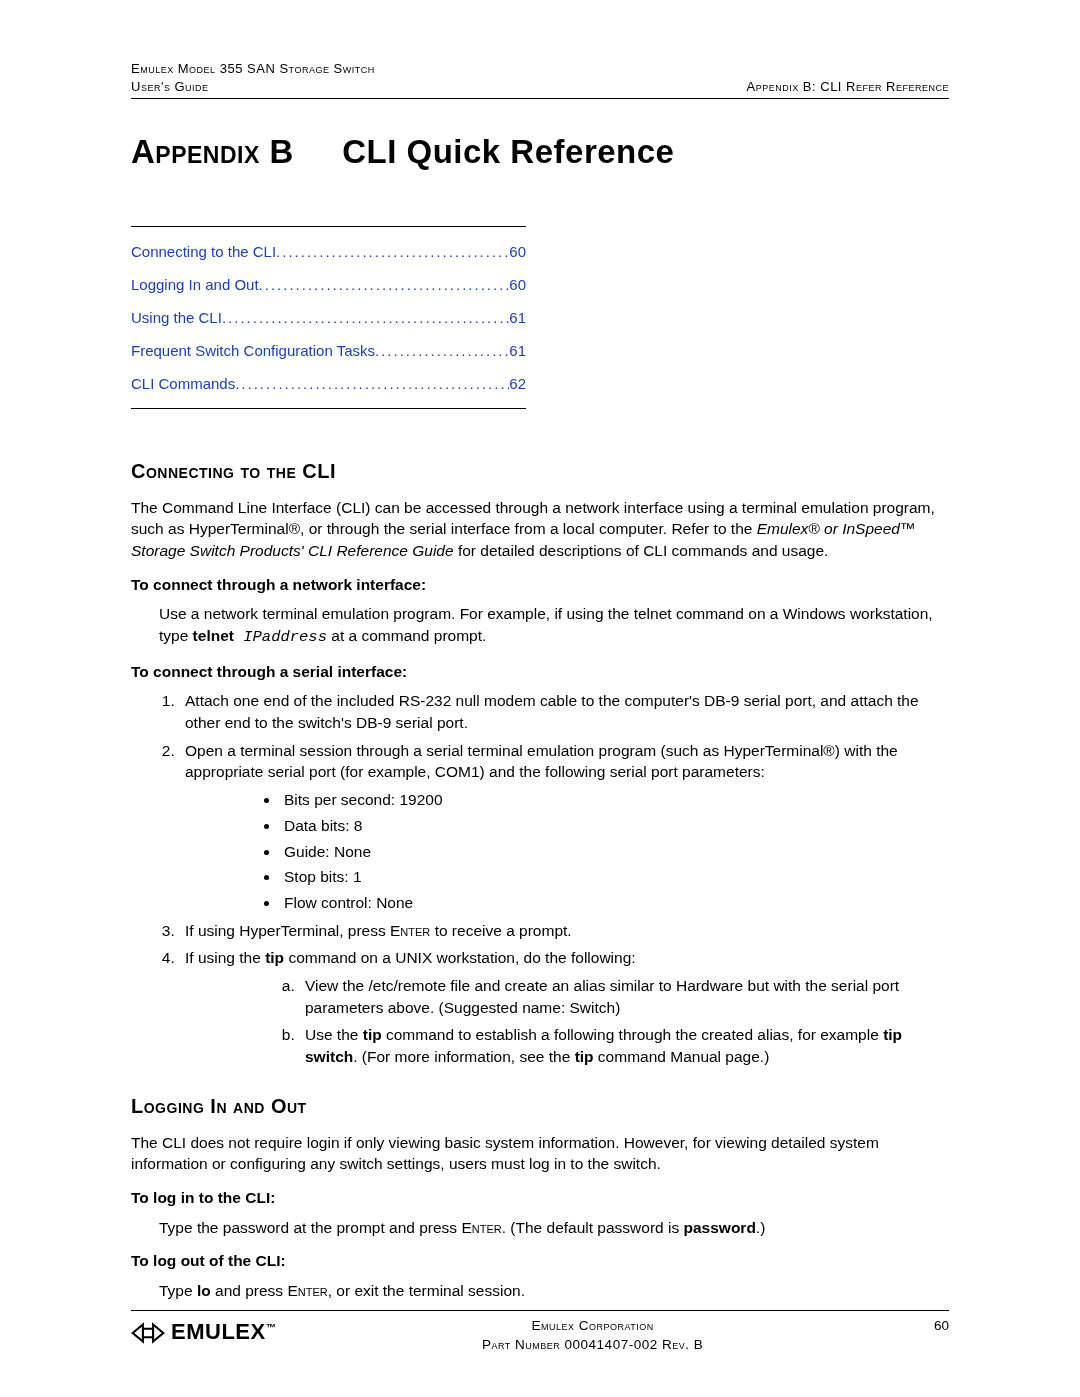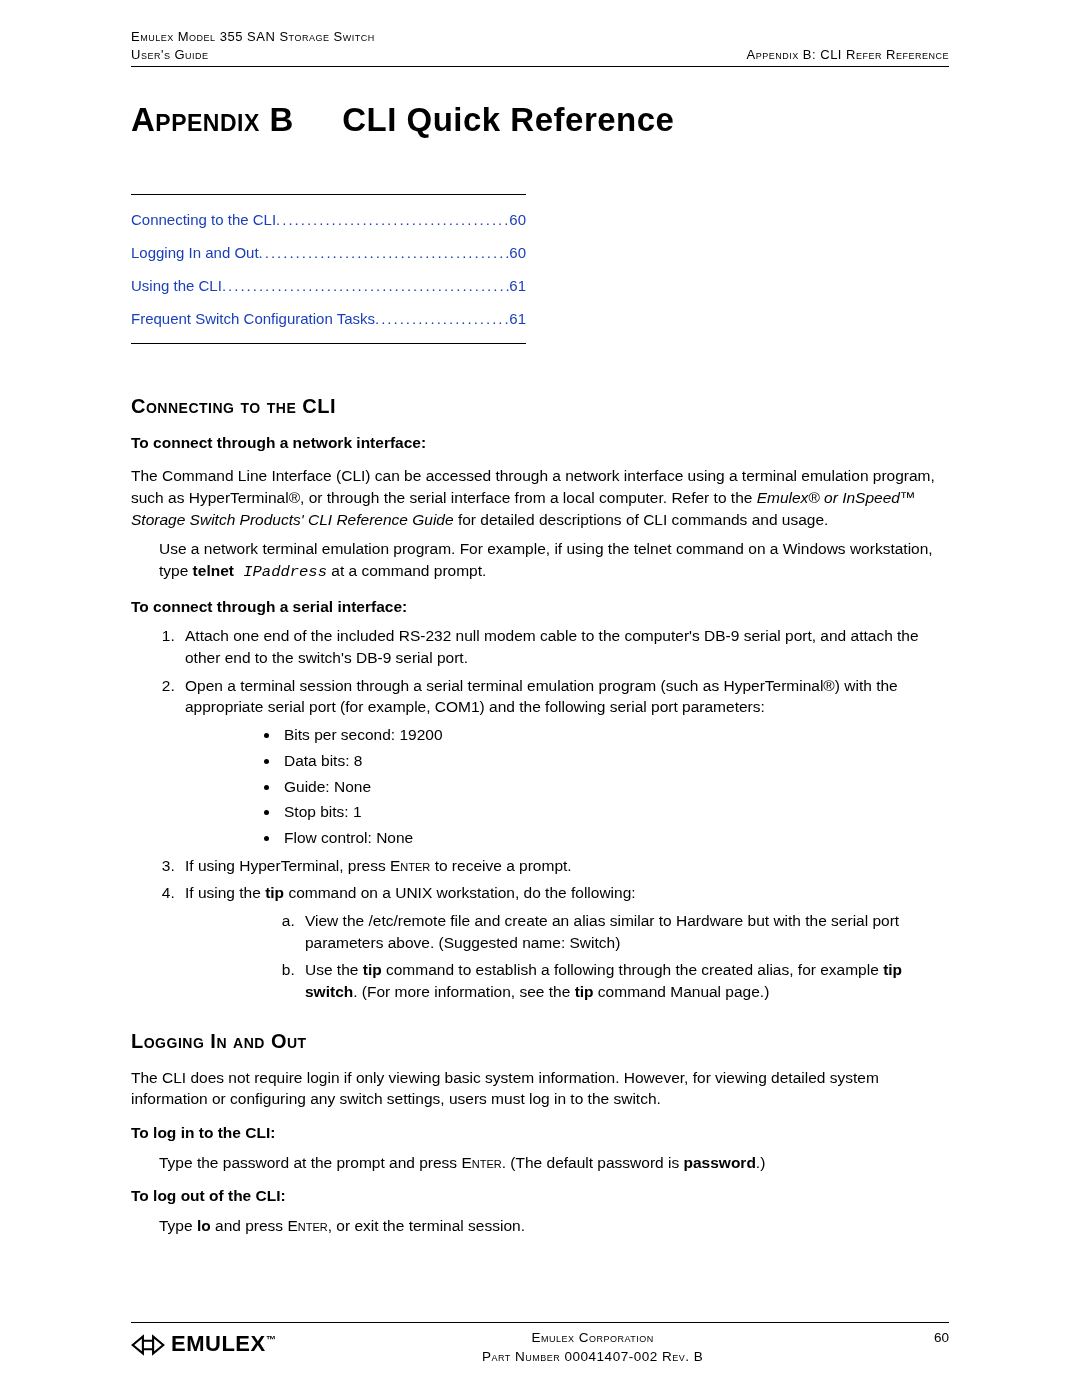--- a/index.html
+++ b/index.html
@@ -7,21 +7,21 @@
     font-family: Arial, Helvetica, sans-serif;
     background: #fff;
     color: #000;
     font-size: 15.5px;
     line-height: 1.4;
   }
   .page {
     width: 1048px;
     min-height: 1397px;
     margin: 0 auto;
-    padding: 28px 115px 30px 115px;
+    padding: 60px 115px 30px 115px;
     position: relative;
   }
   .header {
     display: flex;
     justify-content: space-between;
     border-bottom: 1px solid #000;
     padding-bottom: 2px;
     font-size: 13px;
   }
   .header-left { text-align: left; }
@@ -72,21 +72,21 @@
   .sub1 { margin-left: 28px; margin-top: 8px; }
   ol.numbered { margin-left: 48px; margin-top: 8px; }
   ol.numbered > li { padding-left: 6px; margin-top: 6px; }
   ul.bullets { list-style: disc; margin-left: 95px; margin-top: 6px; }
   ul.bullets > li { margin-top: 4px; padding-left: 4px; }
   ol.letters { list-style: lower-alpha; margin-left: 90px; margin-top: 6px; }
   ol.letters > li { margin-top: 6px; padding-left: 6px; margin-left: 24px; }
   .smallcaps { font-variant: small-caps; }
   .footer {
     position: absolute;
-    bottom: 30px;
+    bottom: 42px;
     left: 115px;
     right: 115px;
     border-top: 1px solid #000;
     padding-top: 6px;
     display: flex;
     align-items: flex-start;
     font-size: 13.5px;
   }
   .footer-logo {
     display: flex;
@@ -141,29 +141,34 @@
     <div class="toc-row">
       <span class="toc-label">Using the CLI</span>
       <span class="toc-dots"></span>
       <span class="toc-page">61</span>
     </div>
     <div class="toc-row">
       <span class="toc-label">Frequent Switch Configuration Tasks</span>
       <span class="toc-dots"></span>
       <span class="toc-page">61</span>
     </div>
+    <div class="toc-row">
+      <span class="toc-label">CLI Commands</span>
+      <span class="toc-dots"></span>
+      <span class="toc-page">62</span>
+    </div>
   </div>
 
   <h2 class="section">Connecting to the CLI</h2>
-
-  <p class="para bold">To connect through a network interface:</p>
 
   <p class="para">
     <span>The Command Line Interface (CLI) can be accessed through a network interface using a terminal emulation program, such as HyperTerminal®, or through the serial interface from a local computer. Refer to the </span><span class="italic">Emulex® or InSpeed™ Storage Switch Products' CLI Reference Guide</span><span> for detailed descriptions of CLI commands and usage.</span>
   </p>
+
+  <p class="para bold">To connect through a network interface:</p>
   <p class="sub1">
     <span>Use a network terminal emulation program. For example, if using the telnet command on a Windows workstation, type </span><span class="bold">telnet</span><span class="mono"> IPaddress</span><span> at a command prompt.</span>
   </p>
 
   <p class="para bold">To connect through a serial interface:</p>
 
   <ol class="numbered">
     <li>Attach one end of the included RS-232 null modem cable to the computer's DB-9 serial port, and attach the other end to the switch's DB-9 serial port.</li>
     <li>
       <span>Open a terminal session through a serial terminal emulation program (such as HyperTerminal®) with the appropriate serial port (for example, COM1) and the following serial port parameters:</span>

